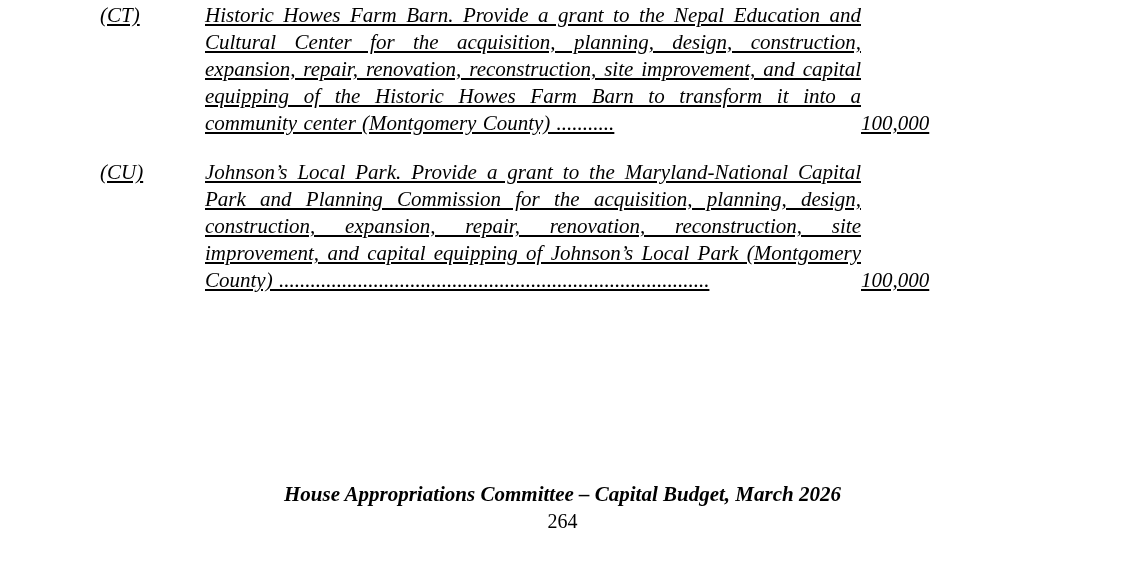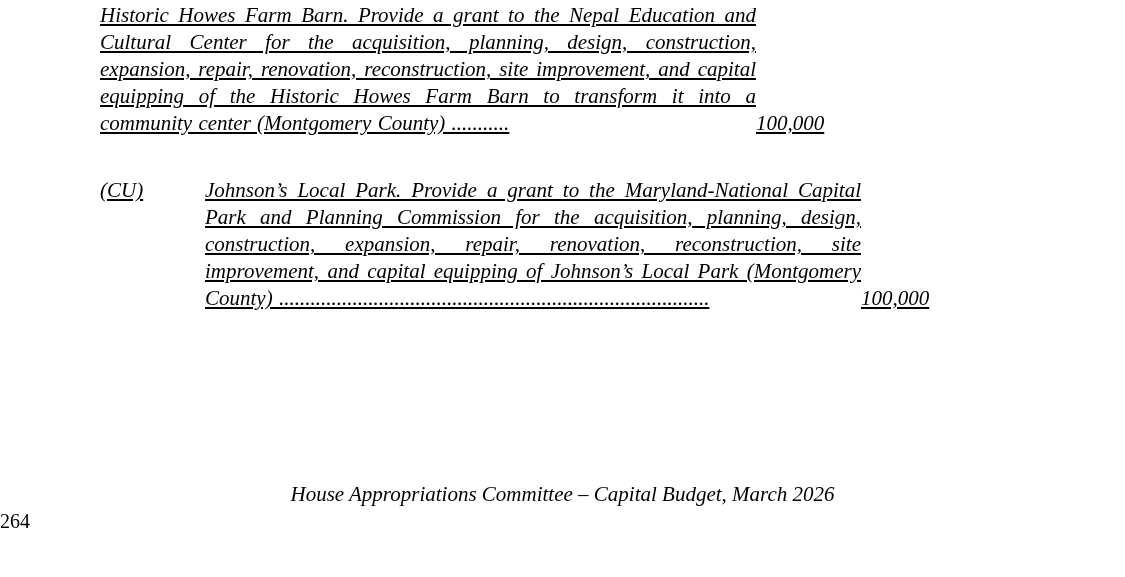--- a/index.html
+++ b/index.html
@@ -22,21 +22,21 @@
     left: 100px;
     width: 907px;
   }
   .item {
     display: flex;
     font-style: italic;
     font-size: 21px;
     line-height: 27px;
   }
   .item + .item {
-    margin-top: 40px;
+    margin-top: 22px;
   }
   .code {
     width: 105px;
     flex: 0 0 105px;
     text-decoration: underline;
     align-self: flex-start;
     white-space: nowrap;
   }
   .desc {
     width: 656px;
@@ -50,42 +50,43 @@
     text-align: left;
     text-decoration: underline;
     align-self: flex-end;
   }
   .footer-title {
     position: absolute;
     top: 481px;
     left: 0;
     width: 100%;
     text-align: center;
-    font-weight: normal;
+    font-weight: bold;
     font-style: italic;
     font-size: 21px;
     line-height: 26px;
   }
   .page-number {
     position: absolute;
     top: 508px;
     left: 0;
     width: 100%;
-    text-align: left;
+    text-align: center;
     font-size: 20px;
     line-height: 26px;
   }
 </style>
 </head>
 <body>
 
 <div class="page">
   <div class="content">
 
     <div class="item">
+      <div class="code">(CT)</div>
       <div class="desc">Historic Howes Farm Barn.  Provide a grant to the Nepal Education and Cultural Center for the acquisition, planning, design, construction, expansion, repair, renovation, reconstruction, site improvement, and capital equipping of the Historic Howes Farm Barn to transform it into a community center (Montgomery County) ...........</div>
       <div class="amount">100,000</div>
     </div>
 
     <div class="item">
       <div class="code">(CU)</div>
       <div class="desc">Johnson’s Local Park.  Provide a grant to the Maryland-National Capital Park and Planning Commission for the acquisition, planning, design, construction, expansion, repair, renovation, reconstruction, site improvement, and capital equipping of Johnson’s Local Park (Montgomery County) ..................................................................................</div>
       <div class="amount">100,000</div>
     </div>
 

